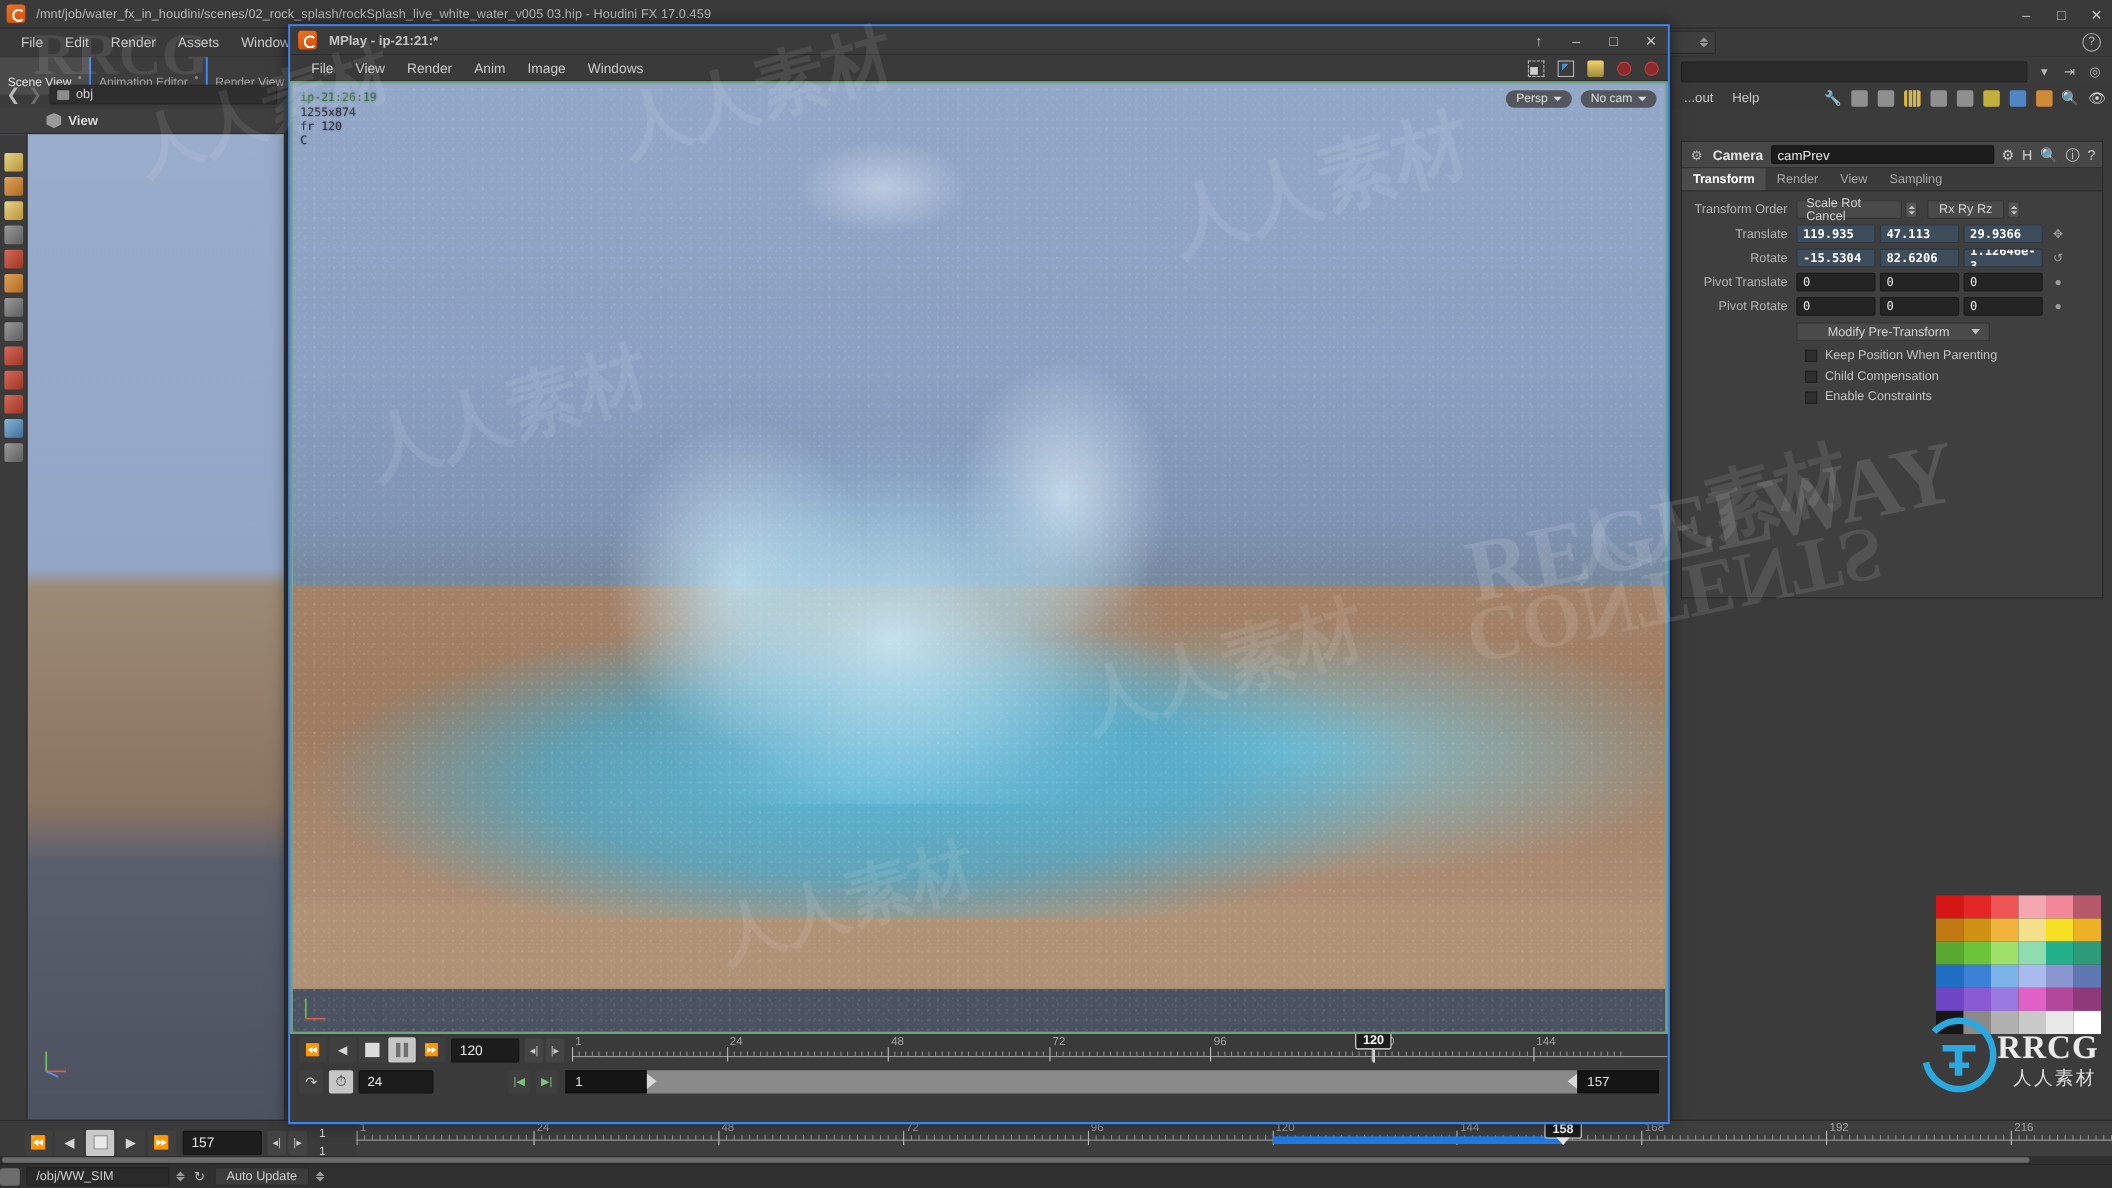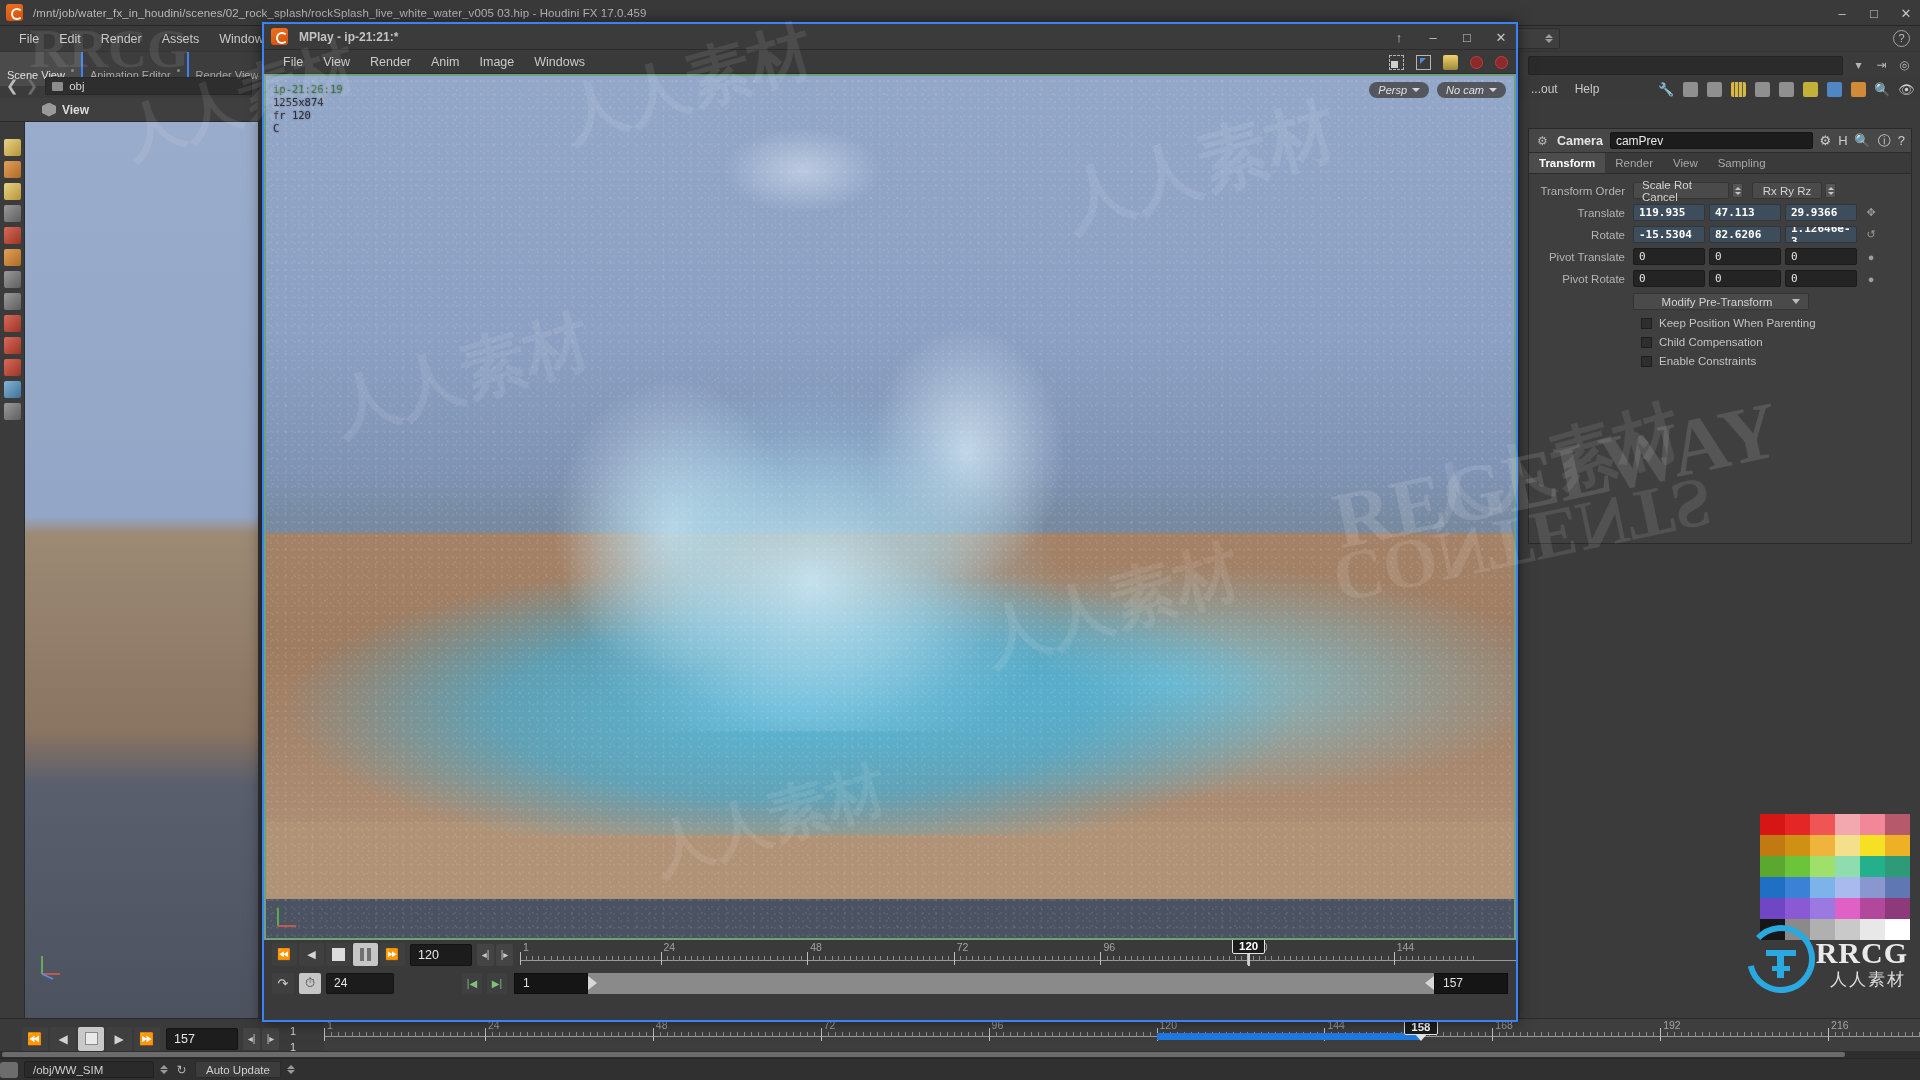--- a/index.html
+++ b/index.html
@@ -217,21 +217,21 @@
     background-image:radial-gradient(circle at 20% 60%, rgba(255,255,255,.18) 0 1px, transparent 1px),
                      radial-gradient(circle at 55% 40%, rgba(255,255,255,.14) 0 1px, transparent 1px),
                      radial-gradient(circle at 75% 70%, rgba(255,255,255,.12) 0 1px, transparent 1px);
     background-size:9px 9px, 13px 13px, 7px 7px;}
   .vp-info{position:absolute;left:7px;top:7px;line-height:13px;font-size:10.5px;
     font-family:"DejaVu Sans Mono",monospace;text-shadow:0 0 2px rgba(0,0,0,.4);}
   .vp-info .l1{color:#3d7a3a;}
   .vp-info .l2,.vp-info .l3,.vp-info .l4{color:#2b2b36;}
   .vp-badges{position:absolute;right:8px;top:6px;display:flex;gap:8px;}
   .vbadge{background:rgba(70,70,70,.82);border-radius:8px;padding:2px 9px;font-size:11px;color:#e0e0e0;
-    display:flex;align-items:center;gap:5px;font-style:italic;}
+    display:flex;align-items:center;gap:5px;}
   .vbadge .cd{width:0;height:0;border-left:4px solid transparent;border-right:4px solid transparent;border-top:4px solid #d8d8d8;}
   .vp-axis{position:absolute;left:8px;bottom:8px;width:26px;height:26px;}
 
   
   .mp-playbar{position:absolute;left:0;right:0;bottom:0;height:80px;background:#3a3a3a;}
   .mp-row{display:flex;align-items:center;height:29px;}
   .mp-row2{display:flex;align-items:center;height:28px;}
   .mp-trans{display:flex;align-items:center;gap:2px;padding-left:8px;}
   .mtb{width:25px;height:23px;display:flex;align-items:center;justify-content:center;
     color:#d5d5d5;font-size:11px;background:#3f3f3f;border-radius:2px;}

